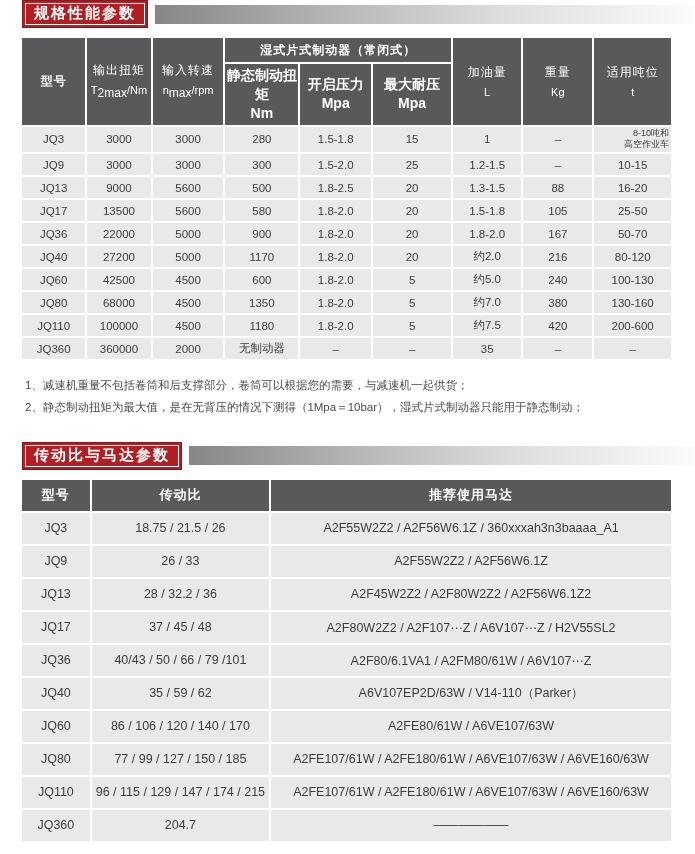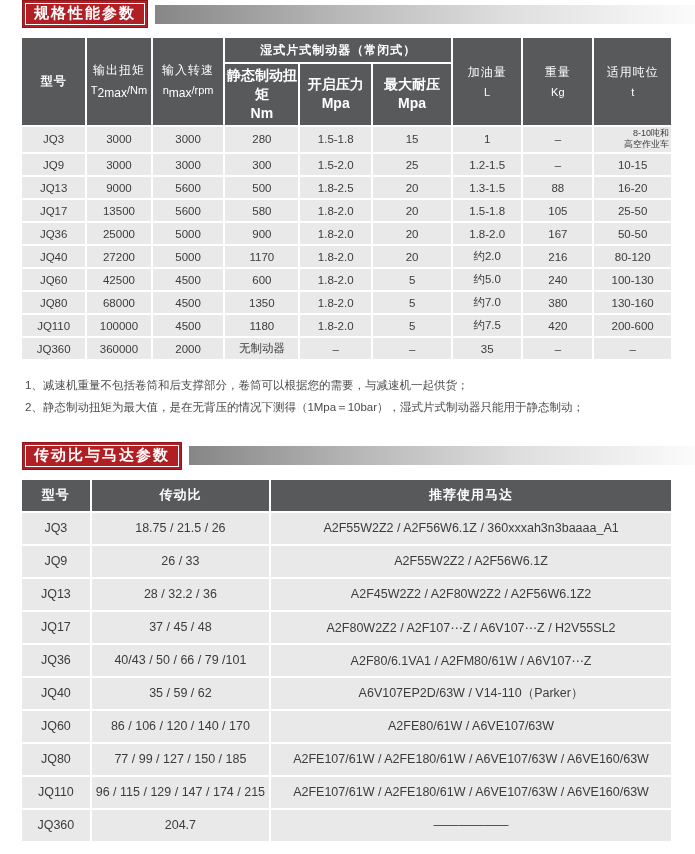--- a/index.html
+++ b/index.html
@@ -167,28 +167,28 @@
           <td>5600</td>
           <td>580</td>
           <td>1.8-2.0</td>
           <td>20</td>
           <td>1.5-1.8</td>
           <td>105</td>
           <td>25-50</td>
         </tr>
         <tr>
           <td>JQ36</td>
-          <td>25000</td>
+          <td>22000</td>
           <td>5000</td>
           <td>900</td>
           <td>1.8-2.0</td>
           <td>20</td>
           <td>1.8-2.0</td>
           <td>167</td>
-          <td>50-50</td>
+          <td>50-70</td>
         </tr>
         <tr>
           <td>JQ40</td>
           <td>27200</td>
           <td>5000</td>
           <td>1170</td>
           <td>1.8-2.0</td>
           <td>20</td>
           <td>约2.0</td>
           <td>216</td>

